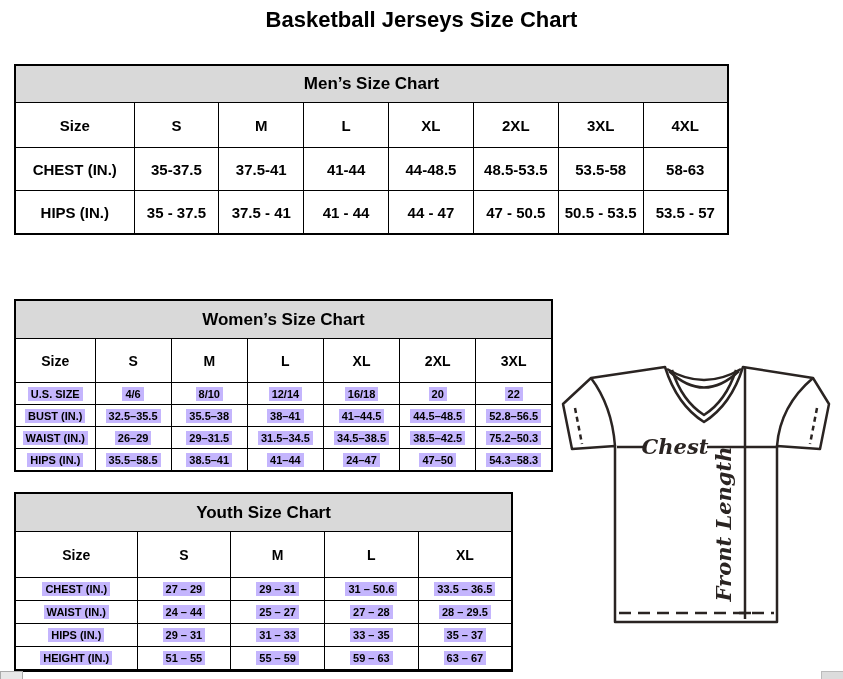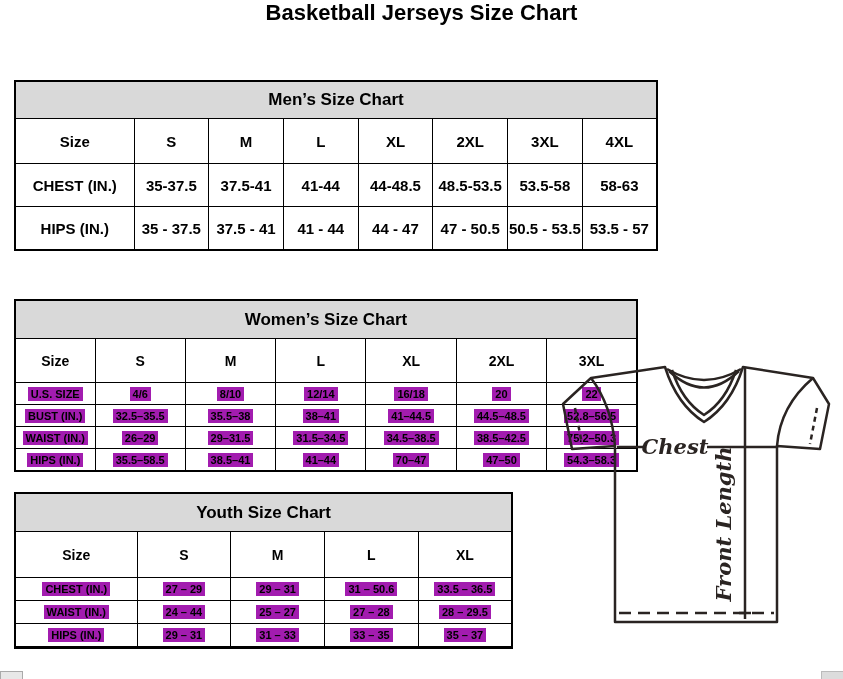--- a/index.html
+++ b/index.html
@@ -1,48 +1,48 @@
 <!DOCTYPE html>
 <html><head>
 <meta charset="utf-8">
 <style>
   html,body{margin:0;padding:0;}
   body{
     width:843px;height:679px;position:relative;background:#ffffff;
     font-family:"Liberation Sans",sans-serif;color:#000;overflow:hidden;
   }
   .page-title{
-    position:absolute;top:0;left:0;width:843px;margin:0;
+    position:absolute;top:7px;left:0;width:843px;margin:0;
     text-align:center;font-size:22px;font-weight:bold;
   }
   table.tbl{
     position:absolute;border-collapse:collapse;table-layout:fixed;
     border:2px solid #000;background:#fff;
   }
   .tbl th,.tbl td{
     border:1px solid #000;font-weight:bold;text-align:center;
     vertical-align:middle;padding:0;overflow:hidden;white-space:nowrap;
   }
   .band{background:#d9d9d9;font-size:17px;}
   
-  #mens{left:14px;top:80px;width:644px;}
+  #mens{left:14px;top:64px;width:715px;}
   #mens .band{height:36px;}
   #mens .head-row th{height:44px;font-size:15px;}
   #mens td{height:42px;font-size:15px;}
   
-  #womens{left:14px;top:299px;width:624px;}
+  #womens{left:14px;top:299px;width:539px;}
   #womens .band{height:37px;}
   #womens .head-row th{height:43px;font-size:14px;}
   #womens td{height:21px;font-size:11px;}
   
   #youth{left:14px;top:492px;width:499px;border-bottom-width:3px;}
   #youth .band{height:37px;}
   #youth .head-row th{height:45px;font-size:14px;}
   #youth td{height:22px;font-size:11px;}
-  .hl{background:#a21caf;padding:1px 3px;}
+  .hl{background:#c4b5fd;padding:1px 3px;}
   .c0m{width:119px;} .c0w{width:80px;} .c0y{width:122px;}
   
   #jersey{position:absolute;left:558px;top:358px;}
   
   .corner{position:absolute;height:7px;background:#e8e8e8;border:1px solid #aaa;}
   #corner-left{left:0;top:671px;width:21px;}
   #corner-right{left:821px;top:671px;width:22px;border-color:#bbb;background:#dcdcdc;}
 </style>
 </head>
 <body>
@@ -134,21 +134,21 @@
       <td><span class="hl">31.5–34.5</span></td>
       <td><span class="hl">34.5–38.5</span></td>
       <td><span class="hl">38.5–42.5</span></td>
       <td><span class="hl">75.2–50.3</span></td>
     </tr>
     <tr>
       <td><span class="hl">HIPS (IN.)</span></td>
       <td><span class="hl">35.5–58.5</span></td>
       <td><span class="hl">38.5–41</span></td>
       <td><span class="hl">41–44</span></td>
-      <td><span class="hl">70–47</span></td>
+      <td><span class="hl">24–47</span></td>
       <td><span class="hl">47–50</span></td>
       <td><span class="hl">54.3–58.3</span></td>
     </tr>
   </tbody>
 </table>
 
 <table class="tbl" id="youth">
   <colgroup>
       <col class="c0y">
       <col span="4">
@@ -177,20 +177,27 @@
       <td><span class="hl">25 – 27</span></td>
       <td><span class="hl">27 – 28</span></td>
       <td><span class="hl">28 – 29.5</span></td>
     </tr>
     <tr>
       <td><span class="hl">HIPS (IN.)</span></td>
       <td><span class="hl">29 – 31</span></td>
       <td><span class="hl">31 – 33</span></td>
       <td><span class="hl">33 – 35</span></td>
       <td><span class="hl">35 – 37</span></td>
+    </tr>
+    <tr>
+      <td><span class="hl">HEIGHT (IN.)</span></td>
+      <td><span class="hl">51 – 55</span></td>
+      <td><span class="hl">55 – 59</span></td>
+      <td><span class="hl">59 – 63</span></td>
+      <td><span class="hl">63 – 67</span></td>
     </tr>
   </tbody>
 </table>
 
 <svg id="jersey" width="280" height="292" viewBox="0 0 280 292" fill="none" stroke="#2a2422" stroke-width="2.5" stroke-linejoin="round" stroke-linecap="butt">
 
   <path d="M 33,20 L 107,9
            Q 119,47 146,64
            Q 173,47 185,9
            L 255,20

